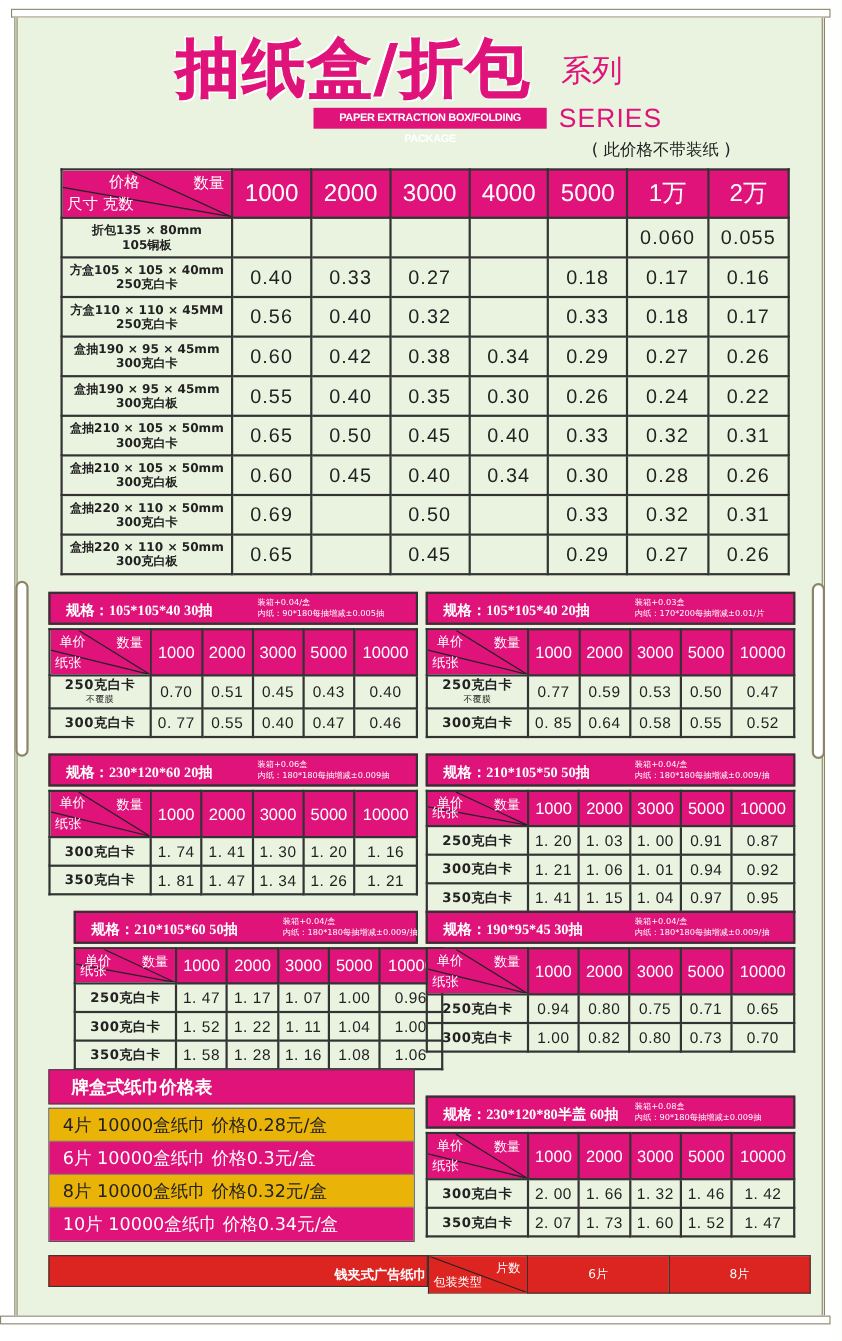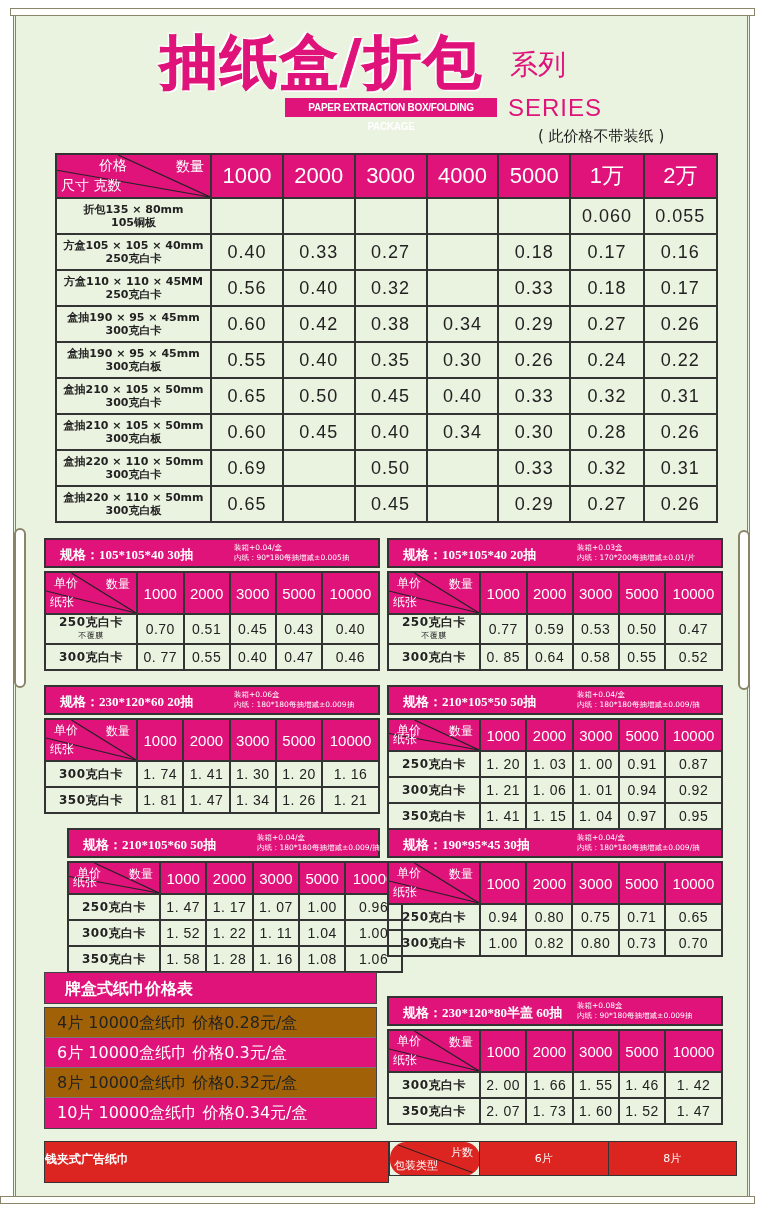--- a/index.html
+++ b/index.html
@@ -39,25 +39,25 @@
   .block td { height: 25px; font-size: 14px; color: #222; letter-spacing: 0.5px; }
   .block td.label { font-size: 12px; font-weight: bold; width: 92px; font-family: "DejaVu Sans", sans-serif; line-height: 13px; }
   .block td.label small { display: block; font-size: 8px; font-weight: normal; }
   .block .diag .tr, .block .diag .bl { font-size: 12px; }
 
   .tissue { position: absolute; left: 44px; top: 972px; width: 333px; }
   .tissue .head { height: 32px; background: #df137a; border: 1px solid #444; color: #fff; font-size: 16px; font-weight: bold; line-height: 32px; padding-left: 20px; font-family: "DejaVu Sans", sans-serif; }
   .tissue .list { margin-top: 3px; border: 1px solid #444; }
   .tissue .row { height: 30px; font-size: 16px; line-height: 30px; padding-left: 12px; border-bottom: 1px solid #777; font-family: "DejaVu Sans", sans-serif; }
   .tissue .row:last-child { border-bottom: none; }
-  .tissue .row.odd { background: #a16207; color: #222; }
+  .tissue .row.odd { background: #eab308; color: #222; }
   .tissue .row.even { background: #df137a; color: #fff; }
 
   .wallet { position: absolute; left: 44px; top: 1141px; width: 693px; }
-  .wallet .w-left { position: absolute; left: 0; top: 0; width: 345px; height: 42px; background: #dc2421; border: 1px solid #333; color: #fff; font-size: 12px; font-weight: bold; text-align: left; line-height: 34px; font-family: "DejaVu Sans", sans-serif; }
+  .wallet .w-left { position: absolute; left: 0; top: 0; width: 345px; height: 29px; background: #dc2421; border: 1px solid #333; color: #fff; font-size: 12px; font-weight: bold; text-align: right; line-height: 34px; font-family: "DejaVu Sans", sans-serif; }
   .wallet table { position: absolute; left: 345px; top: 0; width: 348px; }
   .wallet td { border: 1px solid #333; text-align: center; }
   .wallet tr.h td { background: #dc2421; color: #fff; height: 34px; font-size: 11px; font-family: "DejaVu Sans", sans-serif; }
   .wallet tr.d td { height: 23px; font-size: 13px; background: #eaf3e0; }
   .wallet td.small { font-size: 6.5px !important; width: 90px; font-family: "DejaVu Sans", sans-serif; }
   .wallet .diag { background: #dc2421; }
 </style>
 </head>
 <body>
 
@@ -504,21 +504,21 @@
             <th style="height:42px;">1000</th>
             <th style="height:42px;">2000</th>
             <th style="height:42px;">3000</th>
             <th style="height:42px;">5000</th>
             <th style="height:42px;">10000</th>
           </tr>
           <tr>
             <td class="label" style="height:26px;"><span>300克白卡</span></td>
             <td>2. 00</td>
             <td>1. 66</td>
-            <td>1. 55</td>
+            <td>1. 32</td>
             <td>1. 46</td>
             <td>1. 42</td>
           </tr>
           <tr>
             <td class="label" style="height:26px;"><span>350克白卡</span></td>
             <td>2. 07</td>
             <td>1. 73</td>
             <td>1. 60</td>
             <td>1. 52</td>
             <td>1. 47</td>
@@ -536,21 +536,21 @@
       <div class="row odd">8片  10000盒纸巾   价格0.32元/盒</div>
       <div class="row even">10片  10000盒纸巾   价格0.34元/盒</div>
     </div>
 </div>
 
 <div class="wallet">
   <div class="w-left">钱夹式广告纸巾</div>
   <table>
     <tbody>
         <tr class="h">
-      <td class="diag" style="width:90px;position:relative;border-radius:16px;">
+      <td class="diag" style="width:90px;position:relative;">
         <svg viewBox="0 0 90 34" preserveAspectRatio="none">
               <line x1="0" y1="0" x2="90" y2="34" stroke="#222" stroke-width="1"></line>
             </svg>
         <span class="tr" style="font-size:11px;">片数</span>
         <span class="bl" style="font-size:11px;">包装类型</span>
       </td>
       <td>6片</td>
       <td>8片</td>
     </tr>
   </tbody>

